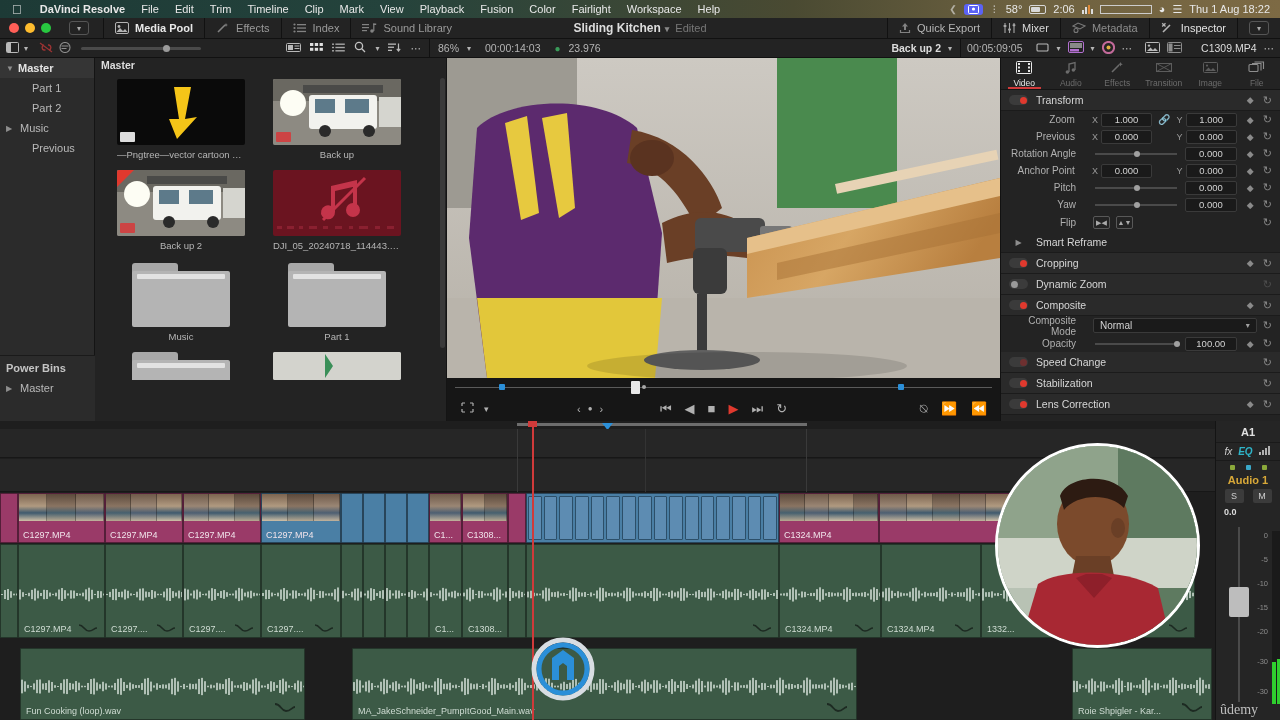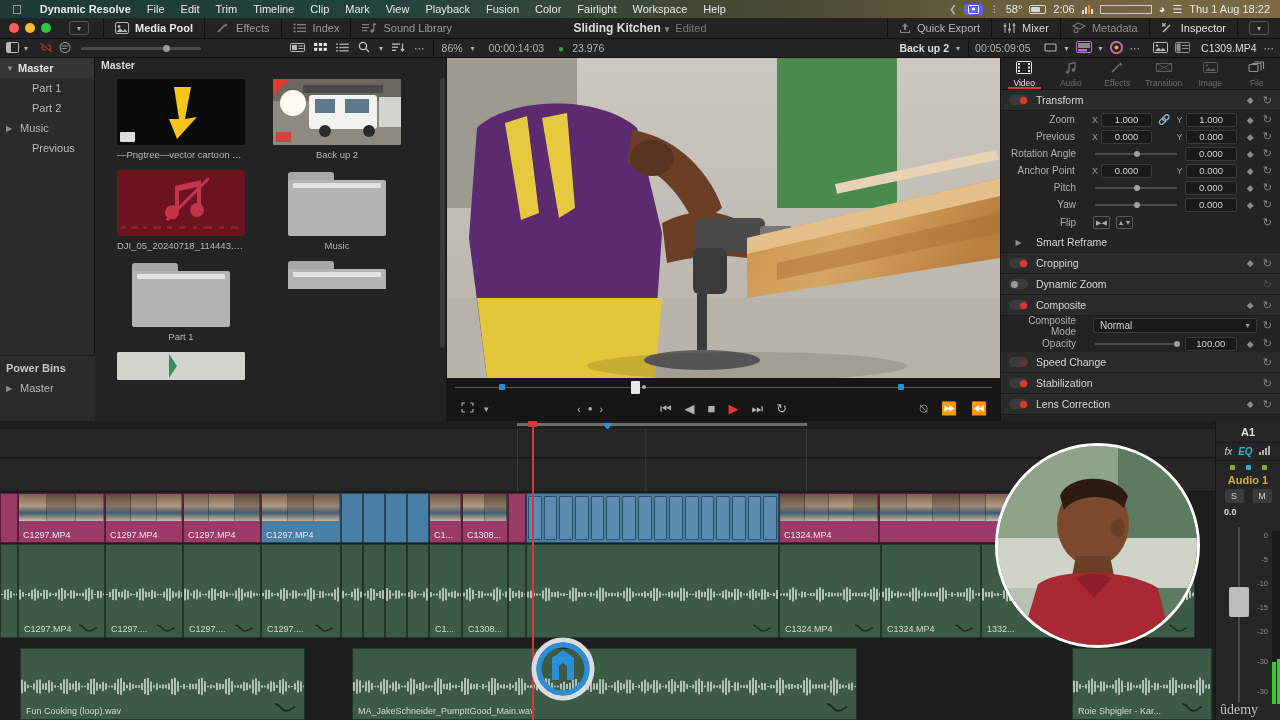--- a/index.html
+++ b/index.html
@@ -165,21 +165,21 @@
   
   #wm { position:absolute; left:530px; top:636px; width:180px; height:66px; z-index:60; display:flex; align-items:center; gap:6px;}
   #wm .rr { font-size:28px; font-weight:bold; color:#e9eef2; letter-spacing:1px;}
   #wm .cn { font-size:12px; color:#e9eef2; }
 </style>
 </head>
 <body>
 
 <div id="macbar">
   <span class="apple"></span>
-  <span class="mi bold">Dynamic Resolve</span>
+  <span class="mi bold">DaVinci Resolve</span>
   <span class="mi">File</span>
   <span class="mi">Edit</span>
   <span class="mi">Trim</span>
   <span class="mi">Timeline</span>
   <span class="mi">Clip</span>
   <span class="mi">Mark</span>
   <span class="mi">View</span>
   <span class="mi">Playback</span>
   <span class="mi">Fusion</span>
   <span class="mi">Color</span>
@@ -443,21 +443,21 @@
         </svg>
     </span>
     <span>
       <svg width="15" height="11" viewBox="0 0 15 11">
           <rect x="0.5" y="0.5" width="14" height="10" rx="1" fill="none" stroke="#8d8d8d"></rect>
           <rect x="1.5" y="1.5" width="4" height="8" fill="#8d8d8d"></rect>
           <rect x="7" y="3" width="6.5" height="1" fill="#8d8d8d"></rect>
           <rect x="7" y="6" width="6.5" height="1" fill="#8d8d8d"></rect>
         </svg>
     </span>
-    <span style="color:#ddd;margin-left:4px">C1309.MP4</span>
+    <span style="color:#ddd;margin-left:12px">C1309.MP4</span>
     <span style="margin-left:auto">⋯</span>
   </div>
 </div>
 
 <div id="bintree">
   <div class="bt-row hdr">
     <span class="arw">▼</span>
     <span>Master</span>
   </div>
   <div class="bt-row">
@@ -492,20 +492,38 @@
     <div class="pitem">
       <div class="pthumb" style="background:#0a0a0a;">
         <svg width="128" height="66" viewBox="0 0 128 66">
             <path d="M57 8 L74 8 L68 40 L80 38 L60 60 L52 40 L62 40 Z" fill="#f5c518"></path>
           </svg>
         <div class="pbadge"></div>
       </div>
       <div class="pcap">—Pngtree—vector cartoon element...</div>
     </div>
 
+    <div class="pitem">
+      <div class="pthumb" style="background:linear-gradient(180deg,#7c7c78 0%,#a9a59c 40%,#6f6a63 100%);">
+        <svg width="128" height="66" viewBox="0 0 128 66">
+          <rect width="128" height="66" fill="#8d8a82"></rect>
+          <rect x="0" y="0" width="128" height="22" fill="#6a6861"></rect>
+          <circle cx="20" cy="24" r="13" fill="#fdfdf4"></circle>
+          <rect x="36" y="16" width="68" height="34" rx="3" fill="#f2f2ee"></rect>
+          <rect x="42" y="20" width="20" height="14" fill="#5d7a8a"></rect>
+          <rect x="72" y="20" width="24" height="14" fill="#5d7a8a"></rect>
+          <rect x="30" y="6" width="80" height="8" fill="#4a4a48"></rect>
+          <circle cx="52" cy="52" r="6" fill="#2a2a2a"></circle>
+          <circle cx="96" cy="52" r="6" fill="#2a2a2a"></circle>
+          <rect x="106" y="18" width="22" height="30" fill="#d5d5cf"></rect>
+        </svg>
+        <div class="pbadge" style="background:#c44;"></div>
+      </div>
+      <div class="pcap">Back up</div>
+    </div>
 
     <div class="pitem">
       <div class="pthumb" style="background:#8d8a82;">
         <svg width="128" height="66" viewBox="0 0 128 66">
           <rect width="128" height="66" fill="#8d8a82"></rect>
           <rect x="0" y="0" width="128" height="22" fill="#6a6861"></rect>
           <circle cx="20" cy="24" r="13" fill="#fdfdf4"></circle>
           <rect x="36" y="16" width="68" height="34" rx="3" fill="#f2f2ee"></rect>
           <rect x="42" y="20" width="20" height="14" fill="#5d7a8a"></rect>
           <rect x="72" y="20" width="24" height="14" fill="#5d7a8a"></rect>

